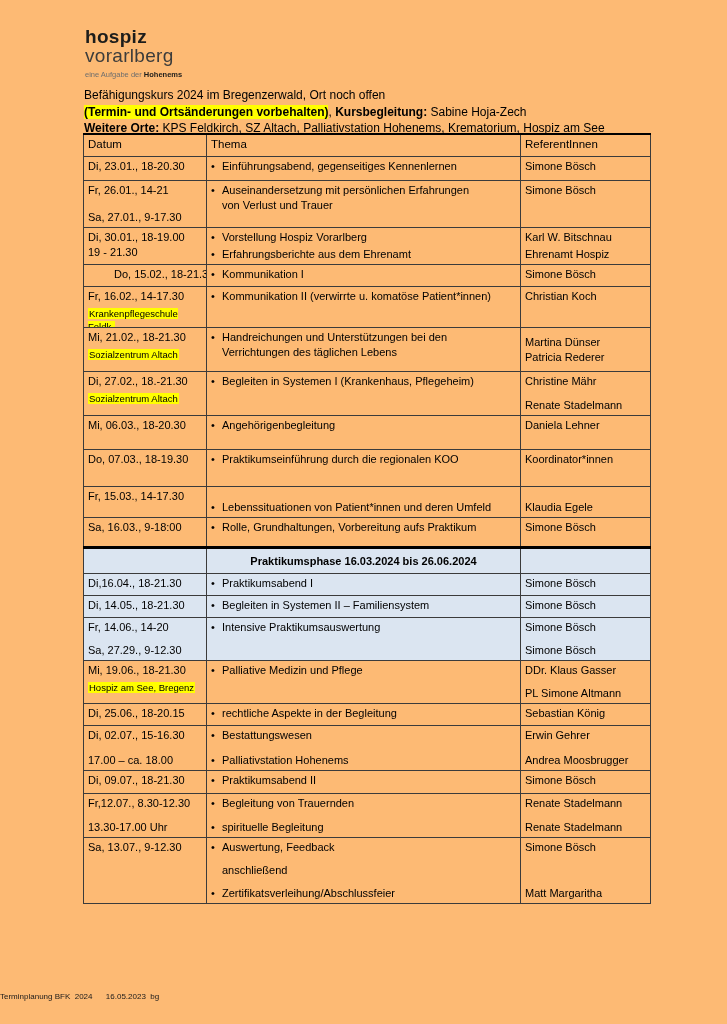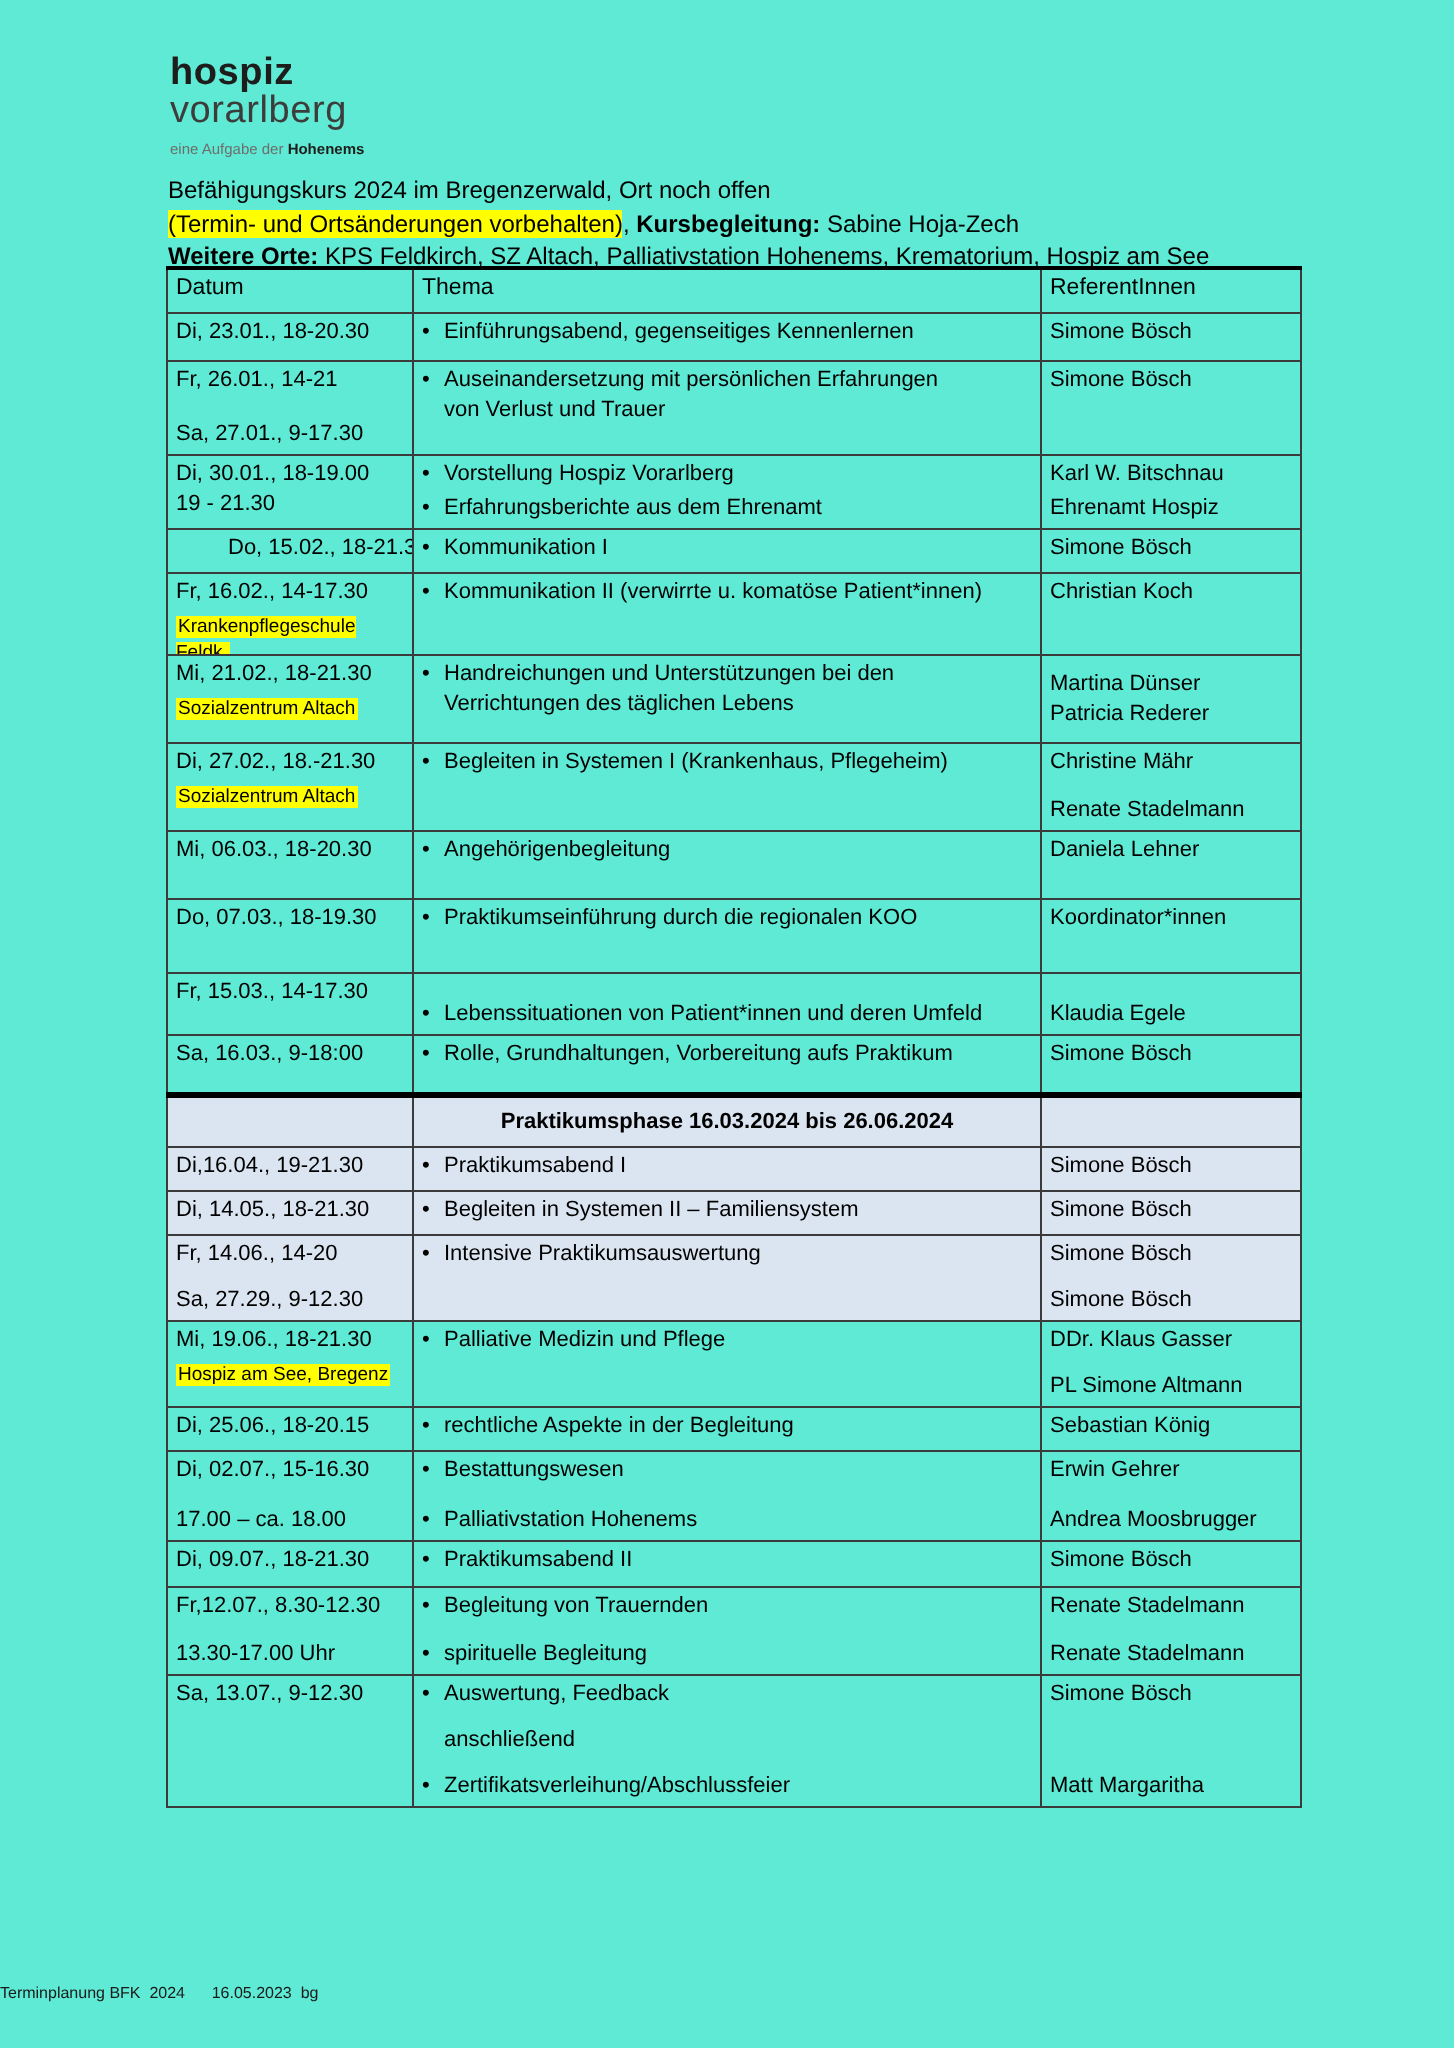--- a/index.html
+++ b/index.html
@@ -1,29 +1,29 @@
 <!DOCTYPE html>
 <html style="--hl: #ffff00; --blue: #dbe5f1; --bd: #3b3b3b;"><head>
 <meta charset="utf-8">
 <style>
   html,body{margin:0;padding:0;background:#e8e8e8;}
-  .page{width:727px;height:1024px;position:relative;background:#5eead4;margin:0 auto;
+  .page{width:727px;height:1024px;position:relative;background:#fdba74;margin:0 auto;
         font-family:"Liberation Sans",sans-serif;color:#000;overflow:hidden;}
 
   
   .logo{position:absolute;left:85px;top:27px;}
   .logo-l1{font-size:19px;font-weight:bold;color:#1d1d1b;line-height:19px;letter-spacing:.3px;}
   .logo-l2{font-size:19px;font-weight:normal;color:#3c3c3b;line-height:20px;letter-spacing:.3px;}
   .logo-tag{font-size:7.5px;color:#6e6e6d;margin-top:4px;}
   .logo-tag b{color:#1d1d1b;}
 
   
   .doc-head{position:absolute;left:84px;top:87px;width:600px;font-size:12px;line-height:16.5px;}
   .doc-head b{font-weight:bold;}
-  .hl{background:var(--hl,#ffff00);}
+  .hl{background:var(--hl,#ffff00);font-weight:bold;}
 
   
   .sched{position:absolute;left:83px;top:133px;width:567px;border-collapse:collapse;
          table-layout:fixed;font-size:11px;}
   .sched col.c1{width:123px;}
   .sched col.c2{width:314px;}
   .sched col.c3{width:130px;}
   .sched th,.sched td{border:1px solid var(--bd,#3b3b3b);vertical-align:top;padding:0;}
   .sched thead th{border-top:2px solid #000;font-weight:normal;text-align:left;
                   font-size:11.5px;padding:3px 4px 4px 4px;height:14px;}
@@ -323,21 +323,21 @@
               <div class="sec-text">Praktikumsphase 16.03.2024 bis 26.06.2024</div>
             </div>
           </td>
           <td>
             <div class="wrap" style="height: 24px;"></div>
           </td>
         </tr>
         <tr class="blue">
           <td>
             <div class="wrap" style="height: 21px;">
-              <div class="dl">Di,16.04., 19-21.30</div>
+              <div class="dl">Di,16.04., 18-21.30</div>
             </div>
           </td>
           <td>
             <div class="wrap" style="height: 21px;">
               <div class="tl">
                 <span class="bu">•</span>
                 <span>Praktikumsabend I</span>
               </div>
             </div>
           </td>

